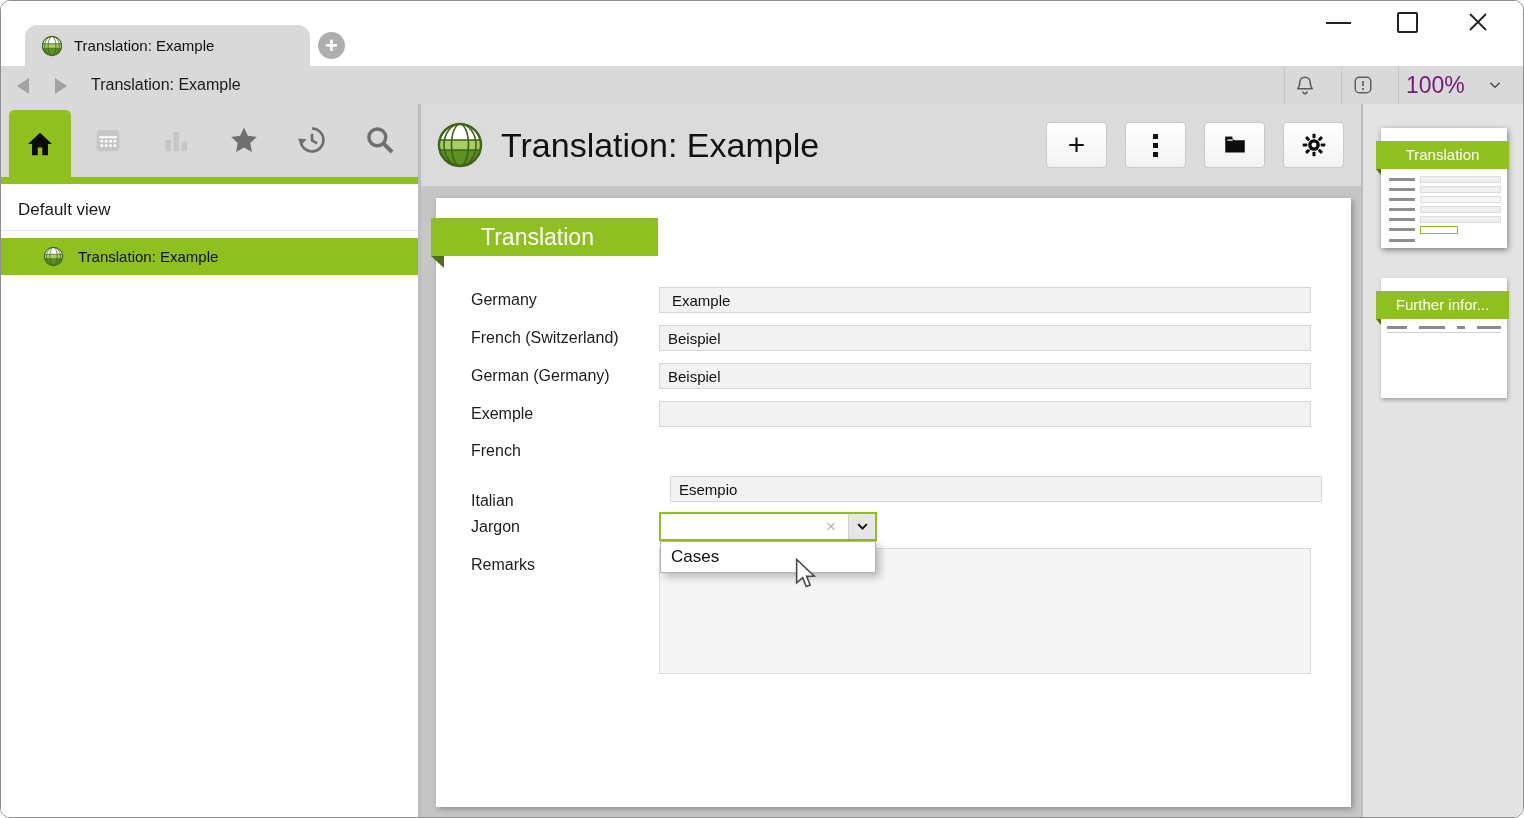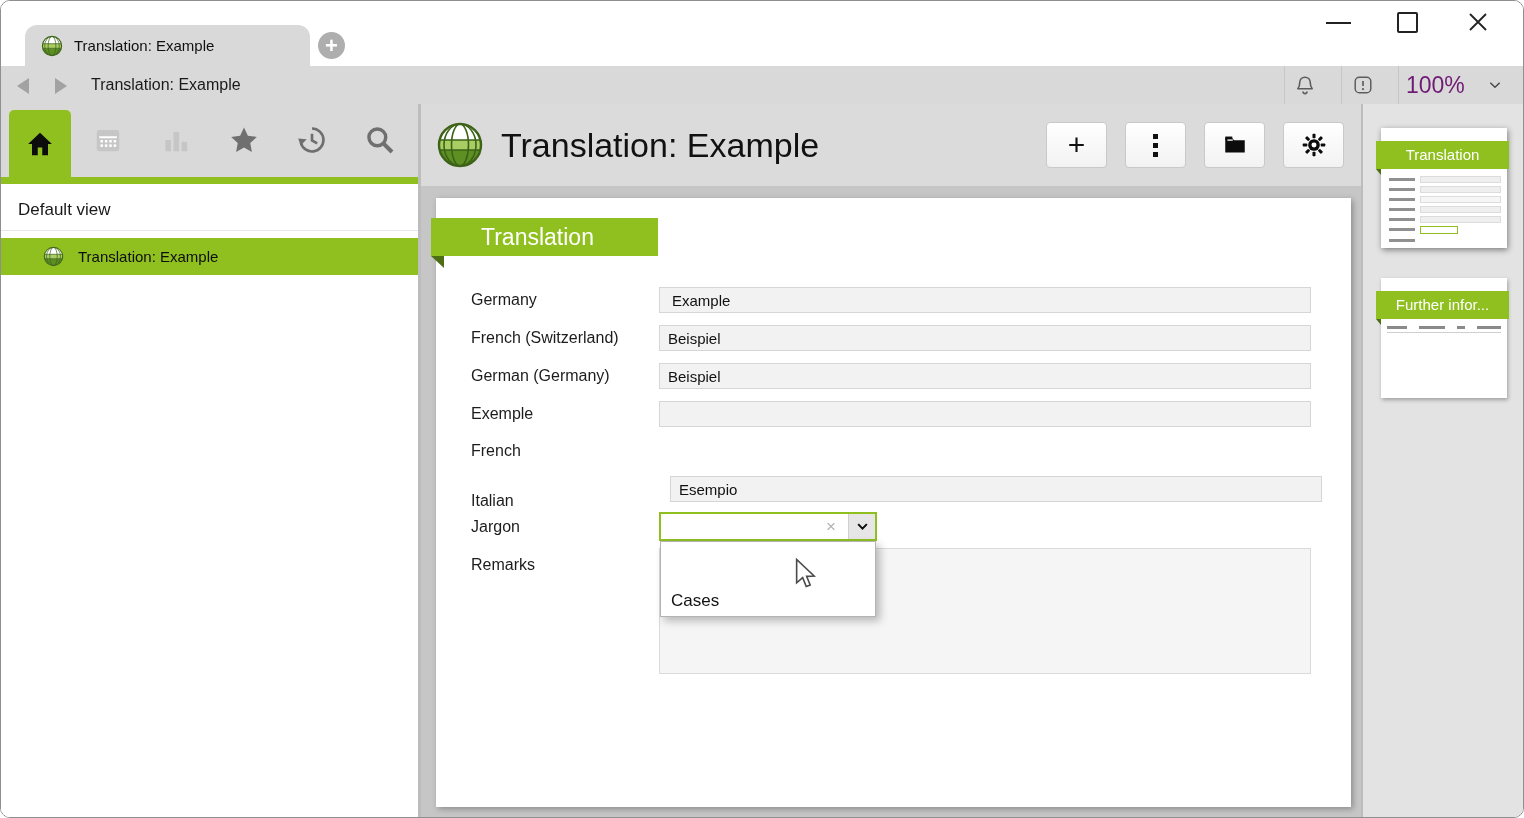--- a/index.html
+++ b/index.html
@@ -101,21 +101,21 @@
     display:flex; align-items:center; justify-content:center; }
 
   .remarks { position:absolute; left:223px; top:350px; width:652px; height:126px;
     background:#f5f5f5; border:1px solid #dadada; resize:none;
     font-family:"Liberation Sans",sans-serif; font-size:15px; padding:6px 8px; }
 
   .dropdown { position:absolute; left:224px; top:343px; width:216px; background:#fff;
     border:1px solid #b3b3b3; box-shadow:4px 4px 8px rgba(0,0,0,.25); z-index:5; }
   .dd-item { height:30px; line-height:30px; padding-left:10px; font-size:17px;
     border-bottom:1px solid #d6d6d6; color:#111; }
-  .dd-item:last-child { border-bottom:0;margin-top:44px; }
+  .dd-item:last-child { border-bottom:0; }
 
   .cursor { position:absolute; left:358px; top:360px; z-index:9; pointer-events:none; }
 
   
   .rightpanel { width:160px; background:#e3e3e3; position:relative; }
   .thumb { position:absolute; left:18px; width:126px; height:120px; background:#fff; }
   .thumb1 { top:24px; box-shadow:1px 2px 6px rgba(0,0,0,.45); }
   .thumb2 { top:174px; box-shadow:1px 2px 4px rgba(0,0,0,.3); }
   .t-banner { position:absolute; left:-5px; top:13px; width:133px; height:28px;
     background:var(--brand-green,#90c020); color:#fff; font-size:15px; line-height:28px;

